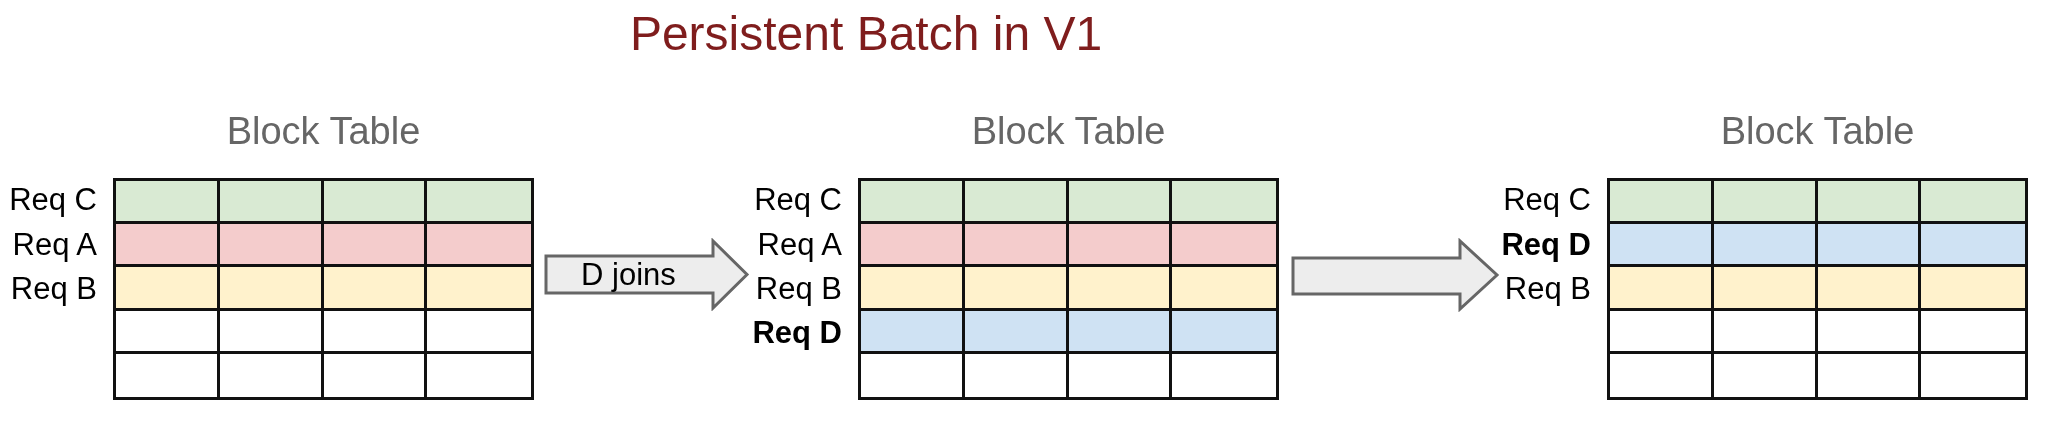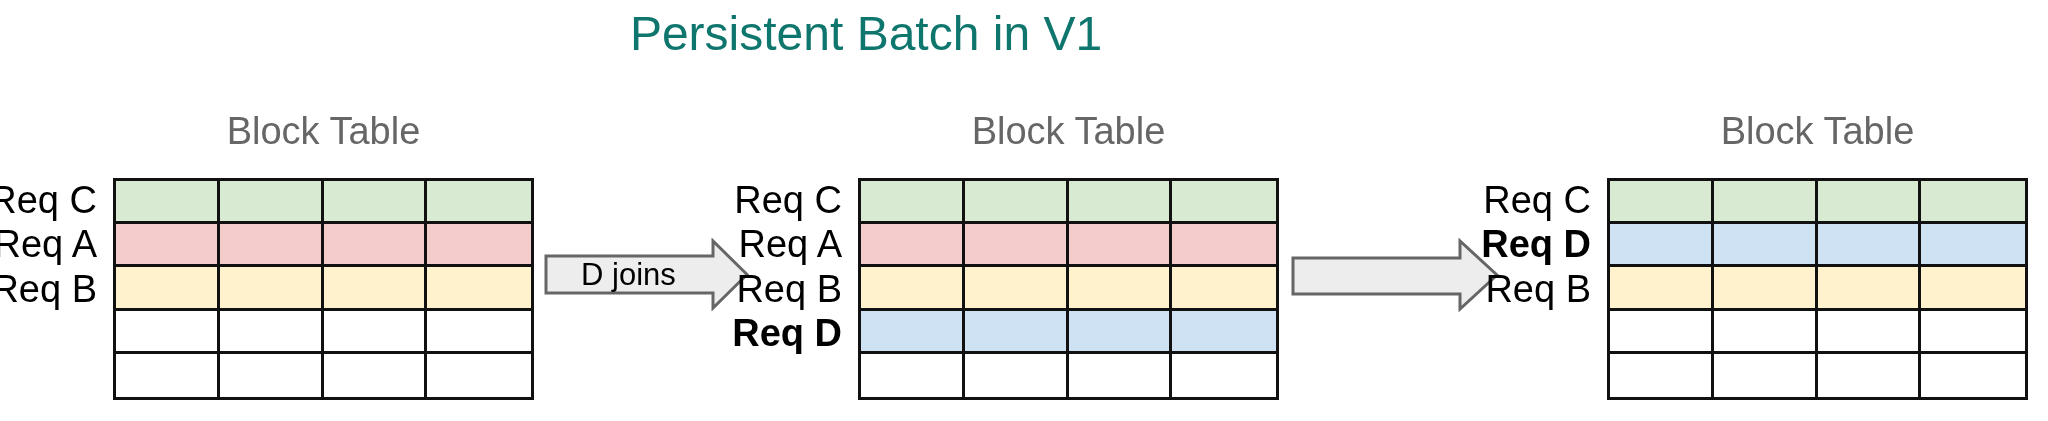--- a/index.html
+++ b/index.html
@@ -3,35 +3,35 @@
 <meta charset="utf-8">
 <style>
   html,body { margin:0; padding:0; }
   body {
     width:2048px; height:421px; position:relative; overflow:hidden;
     background:#ffffff;
     font-family:"Liberation Sans", sans-serif;
   }
   .main-title {
     position:absolute; left:0; top:6px; width:1732px;
-    text-align:center; font-size:48px; color:#0f766e; line-height:1.15;
+    text-align:center; font-size:48px; color:#7f1d1d; line-height:1.15;
   }
   .group { position:absolute; top:108px; height:300px; }
   .table-title {
     position:absolute; top:0; left:113px; width:421px;
     text-align:center; font-size:38px; color:var(--table_title);
     line-height:46px;
   }
   .labels {
     position:absolute; top:70px; left:0; width:97px; height:222px;
     display:flex; flex-direction:column;
   }
   .rowlabel {
     flex:1 1 0; display:flex; align-items:center; justify-content:flex-end;
-    font-size:38px; color:#000; white-space:nowrap;
+    font-size:31px; color:#000; white-space:nowrap;
   }
   .rowlabel.bold { font-weight:700; }
   .grid {
     position:absolute; top:70px; left:113px; width:421px; height:222px;
     box-sizing:border-box; border:3px solid var(--grid_line);
     display:grid; grid-template-columns:repeat(4,1fr); grid-auto-rows:1fr;
   }
   .cell {
     box-sizing:border-box;
     border-right:3px solid var(--grid_line);

